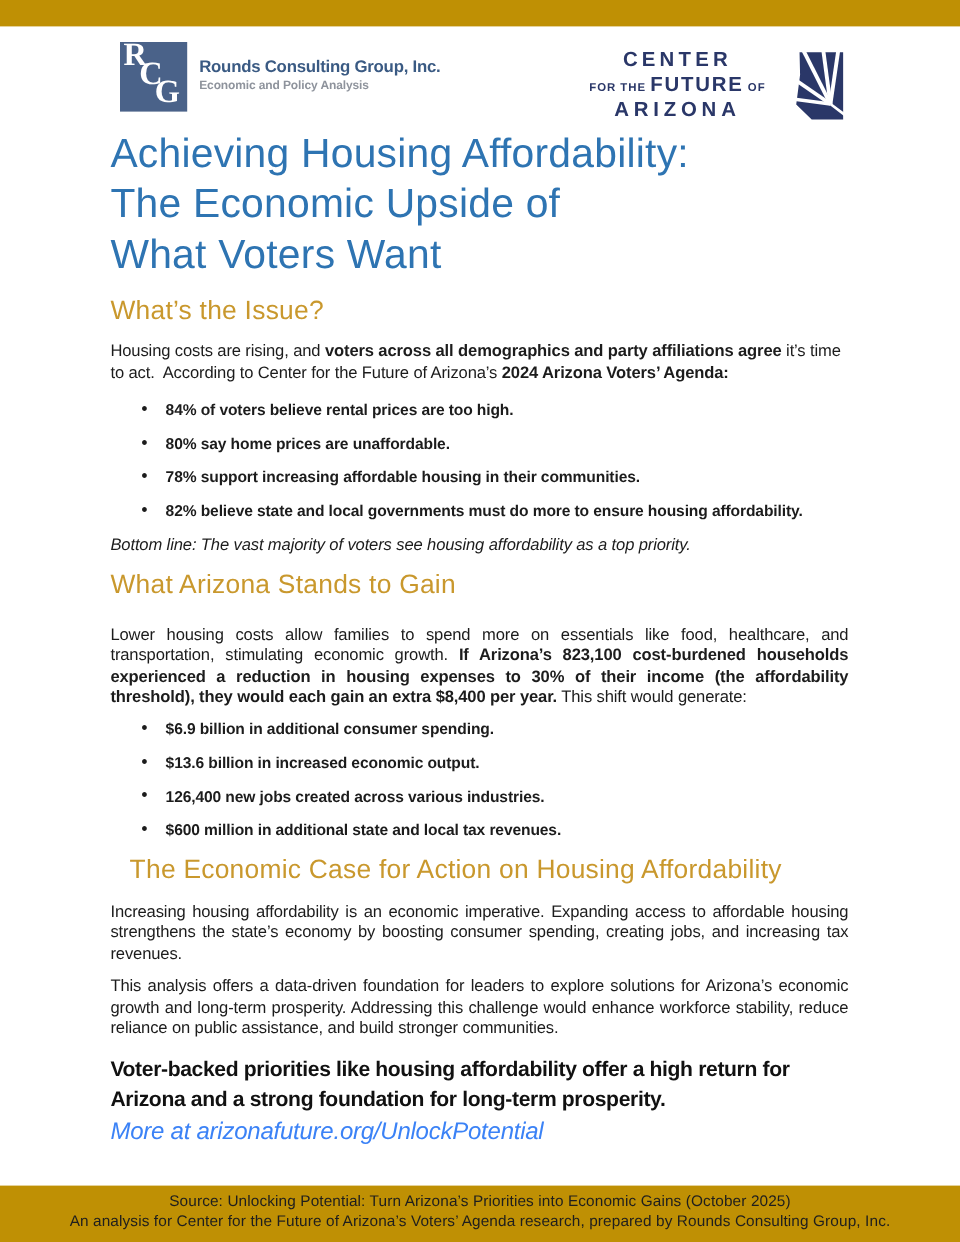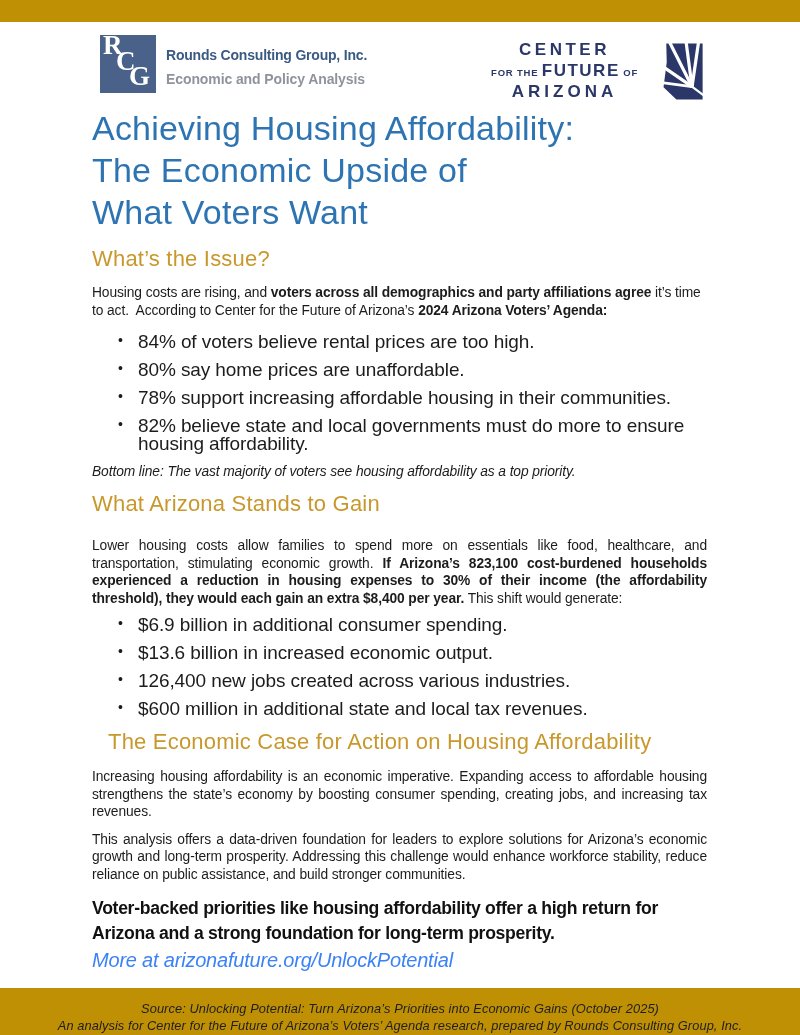--- a/index.html
+++ b/index.html
@@ -4,59 +4,59 @@
 <style>
   * { margin:0; padding:0; box-sizing:border-box; }
   html,body { background:#ffffff; }
   .page {
     position:relative; width:800px; height:1035px; background:#ffffff;
     overflow:hidden; font-family:"Liberation Sans", sans-serif; color:#1c1c1c;
   }
   .topbar { height:22px; width:100%; background:#bf9004; }
   .footer {
     position:absolute; left:0; bottom:0; width:100%; height:47px;
-    background:#bf9004; text-align:center; padding-top:12px;
-    font-style:italic; font-size:12.8px; line-height:17px; color:#1e1e1e;
+    background:#bf9004; text-align:center; padding-top:4px;
+    font-size:12.8px; line-height:17px; color:#1e1e1e;
     letter-spacing:0.1px;
   }
   
   .header { display:flex; justify-content:space-between; align-items:flex-start; padding:13px 96px 0 100px; height:73px; }
   .rcg { display:flex; gap:10px; align-items:flex-start; }
   .rcg-square { width:56px; height:58px; background:#4a6289; position:relative; flex:0 0 auto; }
   .rcg-square span {
     position:absolute; color:#ffffff; font-family:"Liberation Serif", serif;
     font-weight:bold; font-size:27px; line-height:27px;
   }
   .m-r { top:-3px; left:3px; }
   .m-c { top:13px; left:16px; }
   .m-g { top:28px; left:29px; }
   .rcg-text { margin-top:12px; }
   .rcg-name { font-size:14px; font-weight:bold; color:#3a5a83; letter-spacing:-0.2px;text-align:center; }
-  .rcg-tagline { font-size:14px; color:#8e939c; font-weight:bold; margin-top:8px; letter-spacing:-0.1px; }
+  .rcg-tagline { font-size:10px; color:#8e939c; font-weight:bold; margin-top:3px; letter-spacing:-0.1px; }
   .cfa { display:flex; align-items:center; gap:20px; margin-top:5px; }
   .cfa-text { text-align:center; color:#2a3768; font-weight:600; white-space:nowrap; }
   .cfa-l1 { font-size:17px; letter-spacing:3.5px; }
   .cfa-l2 { font-size:9.5px; letter-spacing:0.8px; margin-top:1px; }
   .cfa-l2 .big { font-size:17px; letter-spacing:1.5px; }
   .cfa-l3 { font-size:17px; letter-spacing:4px; margin-top:1px; }
   
   .content { padding:0 93px 0 92px; }
   h1 { margin:12px 0 0; font-size:34px; line-height:42px; font-weight:400; color:#2e74b2; letter-spacing:0.2px; }
   h2 { margin:12px 0 0; font-size:22px; line-height:28px; font-weight:400; color:#c9982d; letter-spacing:0.2px; }
   h2.tight { margin-top:0;margin-left:16px; }
   h2.after-list { margin-top:10px; }
   p.body { font-size:13.8px; line-height:17.5px; letter-spacing:-0.1px; color:#1c1c1c; }
   .intro { margin-top:11px; white-space:pre-wrap; }
   .just { text-align:justify; }
   .gain-intro { margin-top:19px; }
   .case-p1 { margin-top:12px; }
   .case-p2 { margin-top:10px; }
   ul.bullets { margin-top:14px; padding-left:26px; list-style:none; }
   ul.tight-top { margin-top:9px; }
-  ul.bullets li { position:relative; padding-left:20px; margin-bottom:10.5px; font-size:19px; line-height:17.5px; letter-spacing:-0.1px; }
+  ul.bullets li { position:relative; padding-left:20px; margin-bottom:10.5px; font-size:13px; line-height:17.5px; letter-spacing:-0.1px;font-weight:bold; }
   ul.bullets li::before { content:"\2022"; position:absolute; left:0; top:-1px; font-size:14px; }
   .bottomline { margin-top:2px; font-style:italic; }
   .statement { margin-top:13px; font-size:17.6px; line-height:25px; font-weight:bold; color:#111111; letter-spacing:-0.3px; }
   .more { margin-top:3px; font-size:20px; font-style:italic; color:#3b82f6; letter-spacing:-0.2px; }
 </style>
 </head>
 <body>
 
 <div class="page">
   <div class="topbar"></div>

